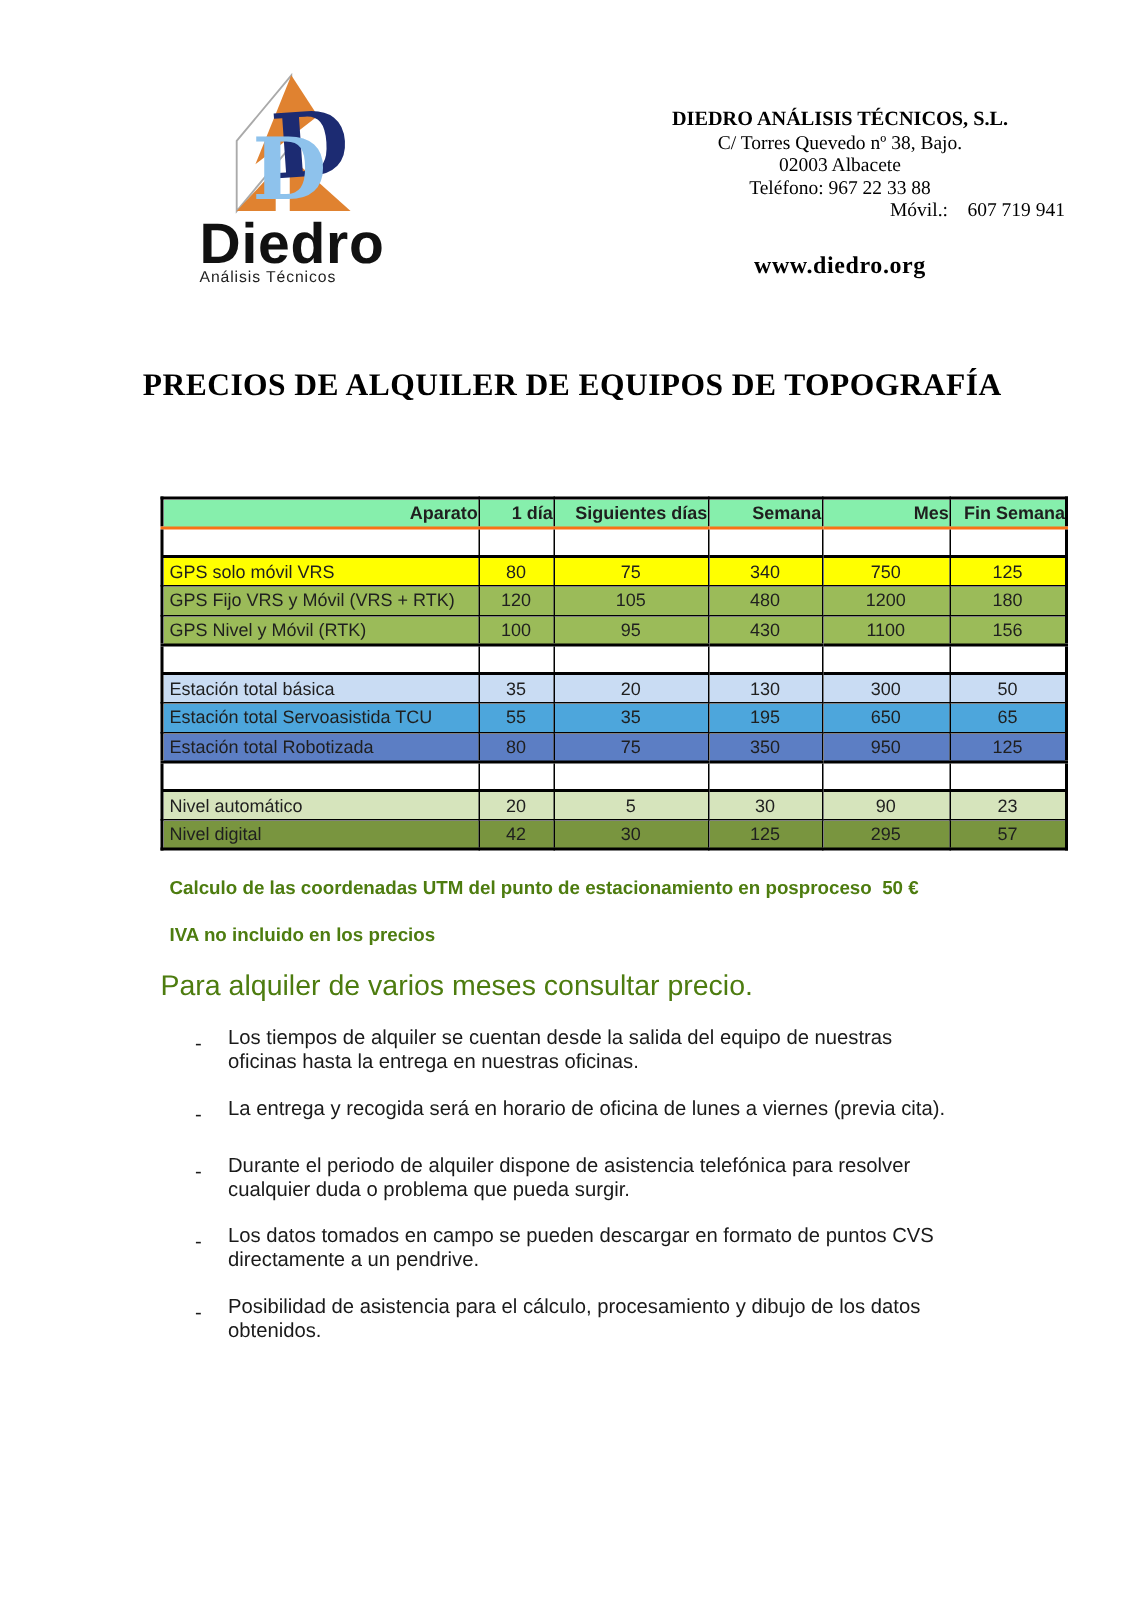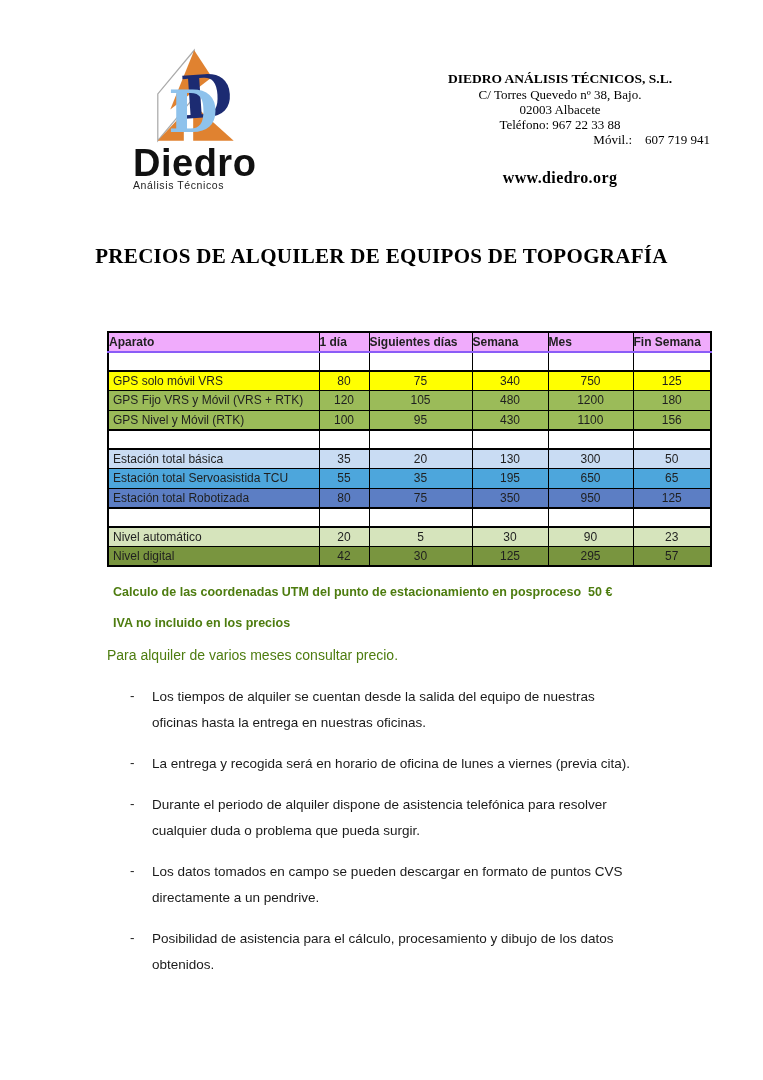--- a/index.html
+++ b/index.html
@@ -48,37 +48,37 @@
     color: #1f1f1f;
   }
   .price-table td, .price-table th {
     border: 1px solid #000;
     height: 19.5px;
     padding: 0;
     overflow: hidden;
     white-space: nowrap;
   }
   .price-table { border: 2px solid #000; }
-  .price-table thead th { font-weight: bold; text-align: left; background: #f0abfc; border-bottom: 2px solid #8b5cf6; }
+  .price-table thead th { font-weight: bold; text-align: right; background: #86efac; border-bottom: 2px solid #f97316; }
   .price-table td.lbl { text-align: left; padding-left: 4px; margin-top: 36px; }
   .price-table td.val { text-align: center; }
   .price-table tr.spacer td { background: #fff; border-top: 2px solid #000; border-bottom: 2px solid #000; }
 
   
   .note { position: absolute; font-size: 12.5px; color: #4d7c0f; }
   .note.b { font-weight: bold; }
   .note-1 { left: 113px; top: 585px; }
   .note-2 { left: 113px; top: 616px; }
-  .note-3 { left: 107px; top: 647px; font-size: 14px; font-weight: normal; }
+  .note-3 { left: 107px; top: 647px; font-size: 19px; font-weight: normal; }
 
   
   .bullets { position: absolute; left: 130px; top: 684px; width: 535px; }
   .bullet-item { display: flex; margin-bottom: 15px; }
   .bullet-dash { width: 22px; flex: 0 0 22px; font-size: 13.5px; line-height: 23px; }
-  .bullet-text { font-size: 13.5px; line-height: 26px; white-space: pre-line; }
+  .bullet-text { font-size: 13.5px; line-height: 16px; white-space: pre-line; }
 </style>
 </head>
 <body>
 
 <div class="page">
 
   <div class="logo-block">
     <svg class="logo-mark" viewBox="0 0 100 100">
       <polygon points="55,6 20,48 20,93 55,51" fill="#ffffff" stroke="#aaaaaa" stroke-width="1.2"></polygon>
       <polygon points="55,6 72,32 32,63" fill="#E08230"></polygon>

